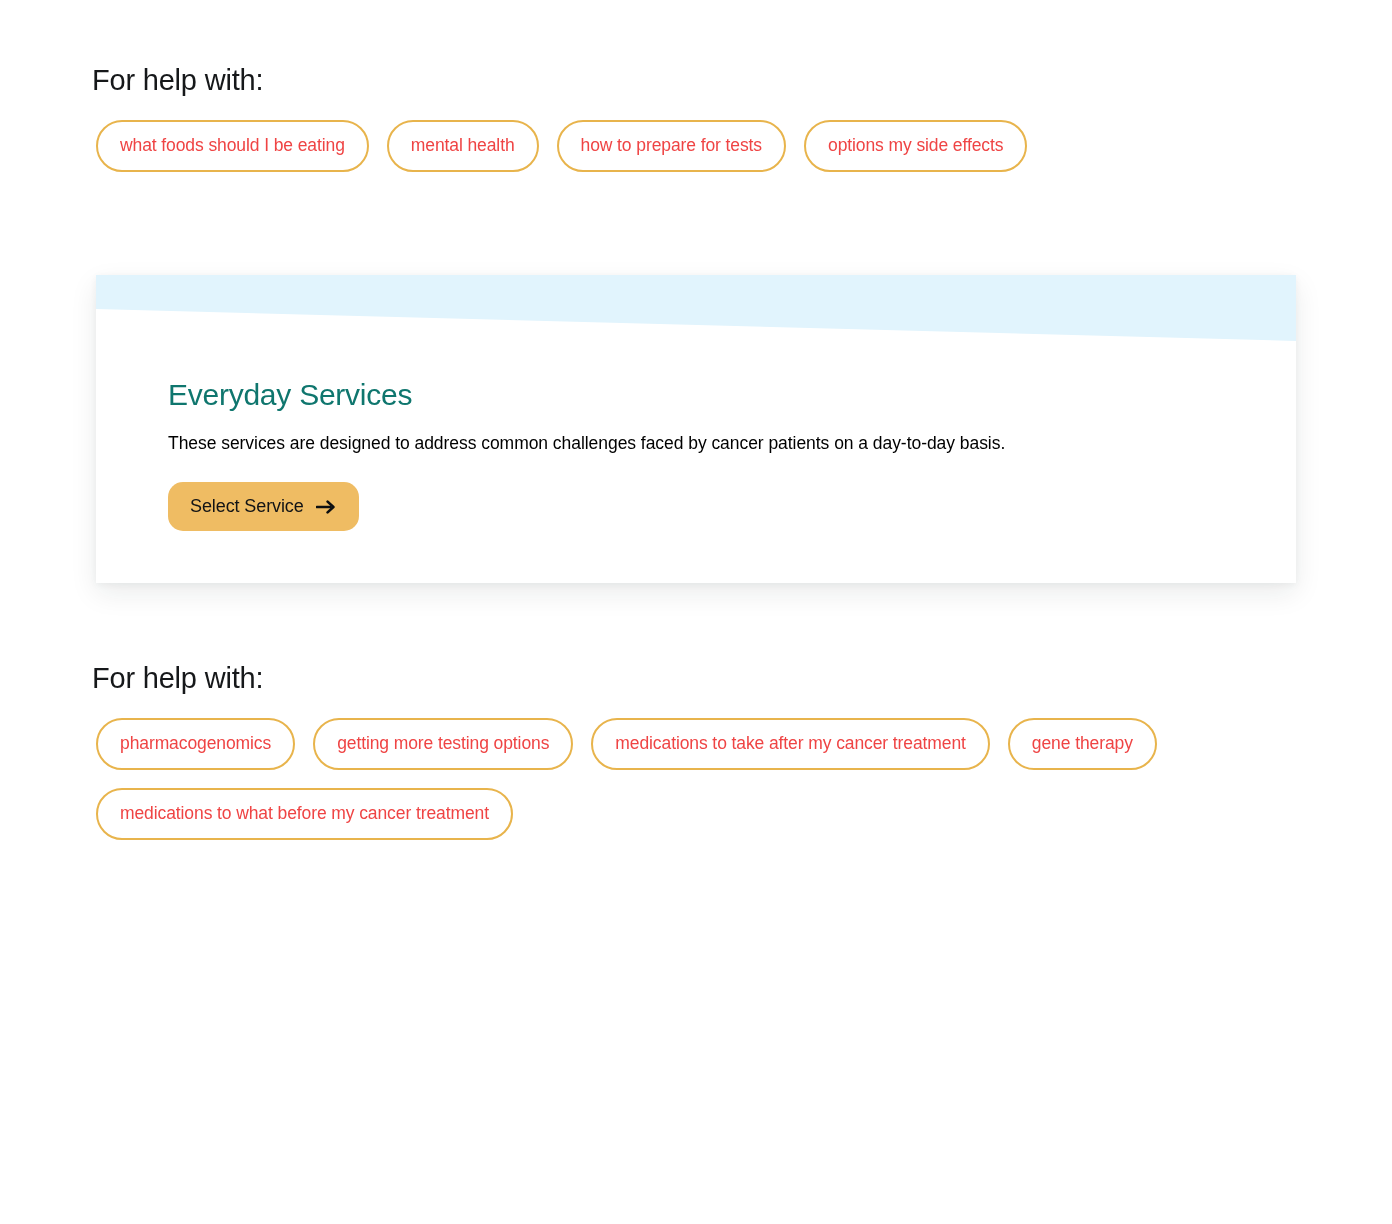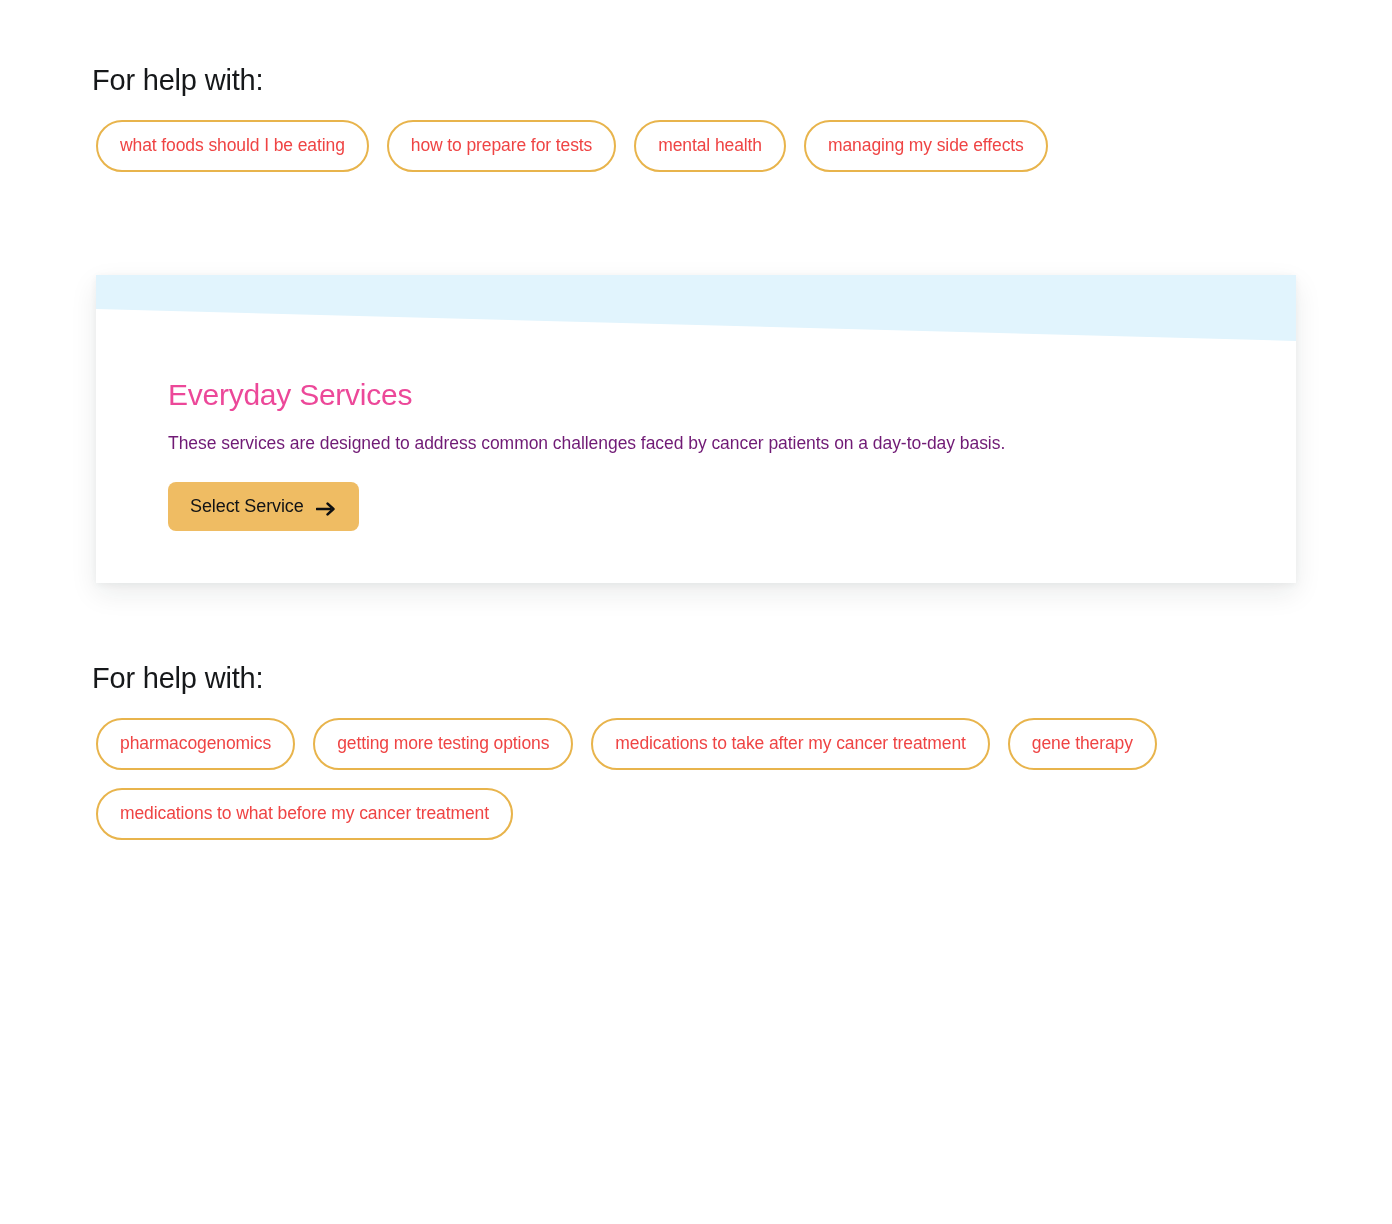--- a/index.html
+++ b/index.html
@@ -84,42 +84,42 @@
   }
   .card-band svg { display: block; width: 100%; height: 100%; }
 
   .card-body {
     padding: 0 0 52px 72px;
   }
   .card-title {
     margin: 0;
     font-size: 30px;
     font-weight: 400;
-    color: #ec4899;
+    color: #0f766e;
     letter-spacing: -0.25px;
     line-height: 1.05;
   }
   .card-desc {
     margin: 0;
     padding-top: 20px;
     max-width: 1055px;
     font-size: 17.5px;
     font-weight: 400;
-    color: #701a75;
+    color: #000000;
     line-height: 1.45;
     letter-spacing: -0.05px;
   }
   .select-btn {
     margin-top: 26px;
     display: inline-flex;
-    align-items: flex-end;
+    align-items: center;
     gap: 12px;
     background: #efbc63;
     border: none;
-    border-radius: 8px;
+    border-radius: 15px;
     padding: 15px 24px 16px 22px;
     font-family: "Liberation Sans", sans-serif;
     font-size: 18px;
     color: #111315;
     letter-spacing: -0.1px;
     line-height: 1;
     cursor: pointer;
   }
   .arrow-icon {
     display: inline-block;
@@ -146,23 +146,23 @@
 
 <div class="page">
 
   <div class="section" id="sec1">
 
     <div class="help-label">For help with:</div>
 
     <div class="pill-rows">
       <div class="pill-row">
         <div class="pill">what foods should I be eating</div>
+        <div class="pill">mental health</div>
         <div class="pill">how to prepare for tests</div>
-        <div class="pill">mental health</div>
-        <div class="pill">managing my side effects</div>
+        <div class="pill">options my side effects</div>
       </div>
       <div class="pill-row">
       </div>
     </div>
 
     <div class="card" id="card1">
       <div class="card-band">
         <svg viewBox="0 0 1200 66" preserveAspectRatio="none" aria-hidden="true">
           <polygon points="0,0 1200,0 1200,66 0,34" fill="#e1f4fd"></polygon>
         </svg>

